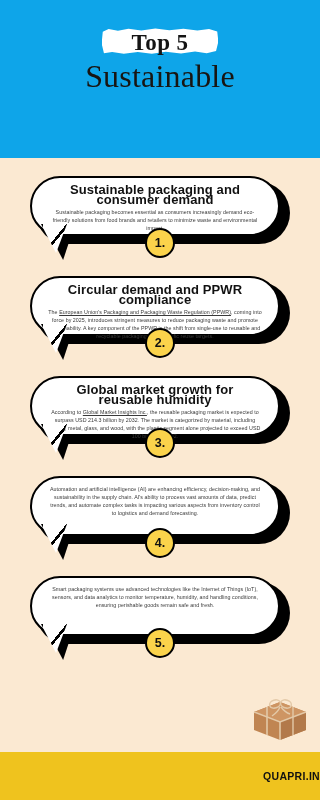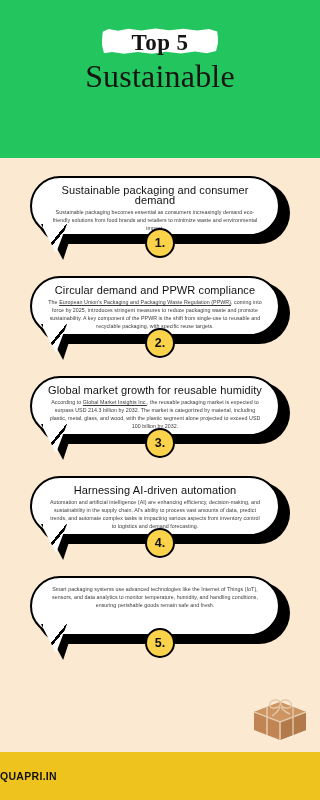--- a/index.html
+++ b/index.html
@@ -10,21 +10,21 @@
     width: 320px;
     height: 800px;
     overflow: hidden;
     background: #FBE9D2;
     font-family: "Liberation Sans", sans-serif;
     position: relative;
   }
 
   
   .header {
-    background: #22c55e;
+    background: #0ea5e9;
     height: 158px;
     width: 320px;
     position: relative;
     box-sizing: border-box;
     padding-top: 26px;
   }
   .brush-wrap {
     display: flex;
     justify-content: center;
     margin-bottom: 2px;
@@ -121,22 +121,22 @@
     z-index: 4;
   }
   .tail::after {
     content: "";
     position: absolute;
     left: 0; top: 0;
     width: 100%; height: 100%;
     background: linear-gradient(to bottom right, transparent 49%, #000 49%, #000 56%, transparent 56%);
   }
   .card-title {
-    font-size: 11px;
-    font-weight: 400;
+    font-size: 13px;
+    font-weight: 700;
     color: #111111;
     letter-spacing: 0.1px;
     margin-bottom: 3px;
     line-height: 10px;
   }
   .card-body {
     font-size: 5.3px;
     line-height: 8px;
     color: #3a3a3a;
     letter-spacing: 0.05px;
@@ -182,21 +182,21 @@
   
   .footer {
     position: absolute;
     left: 0;
     bottom: 0;
     width: 320px;
     height: 48px;
     background: #EFC31E;
     display: flex;
     align-items: center;
-    justify-content: flex-start;
+    justify-content: flex-end;
   }
   .footer-text {
     font-size: 10.5px;
     font-weight: 700;
     color: #111111;
     letter-spacing: 0.3px;
   }
 </style>
 </head>
 <body>
@@ -241,21 +241,20 @@
         <div class="card-title">Global market growth for reusable humidity</div>
         <div class="card-body"><span>According to </span><span class="lnk">Global Market Insights Inc.</span><span>, the reusable packaging market is expected to surpass USD 214.3 billion by 2032. The market is categorized by material, including plastic, metal, glass, and wood, with the plastic segment alone projected to exceed USD 100 billion by 2032.</span></div>
       </div>
       <div class="tail"></div>
       <div class="badge">3.</div>
     </div>
     <div class="card-block">
       <div class="bubble-shadow"></div>
       <div class="tail-shadow"></div>
       <div class="bubble">
-        <div class="card-title">Harnessing AI-driven automation</div>
         <div class="card-body"><span>Automation and artificial intelligence (AI) are enhancing efficiency, decision-making, and sustainability in the supply chain. AI's ability to process vast amounts of data, predict trends, and automate complex tasks is impacting various aspects from inventory control to logistics and demand forecasting.</span></div>
       </div>
       <div class="tail"></div>
       <div class="badge">4.</div>
     </div>
     <div class="card-block">
       <div class="bubble-shadow"></div>
       <div class="tail-shadow"></div>
       <div class="bubble">
         <div class="card-body"><span>Smart packaging systems use advanced technologies like the Internet of Things (IoT), sensors, and data analytics to monitor temperature, humidity, and handling conditions, ensuring perishable goods remain safe and fresh.</span></div>

